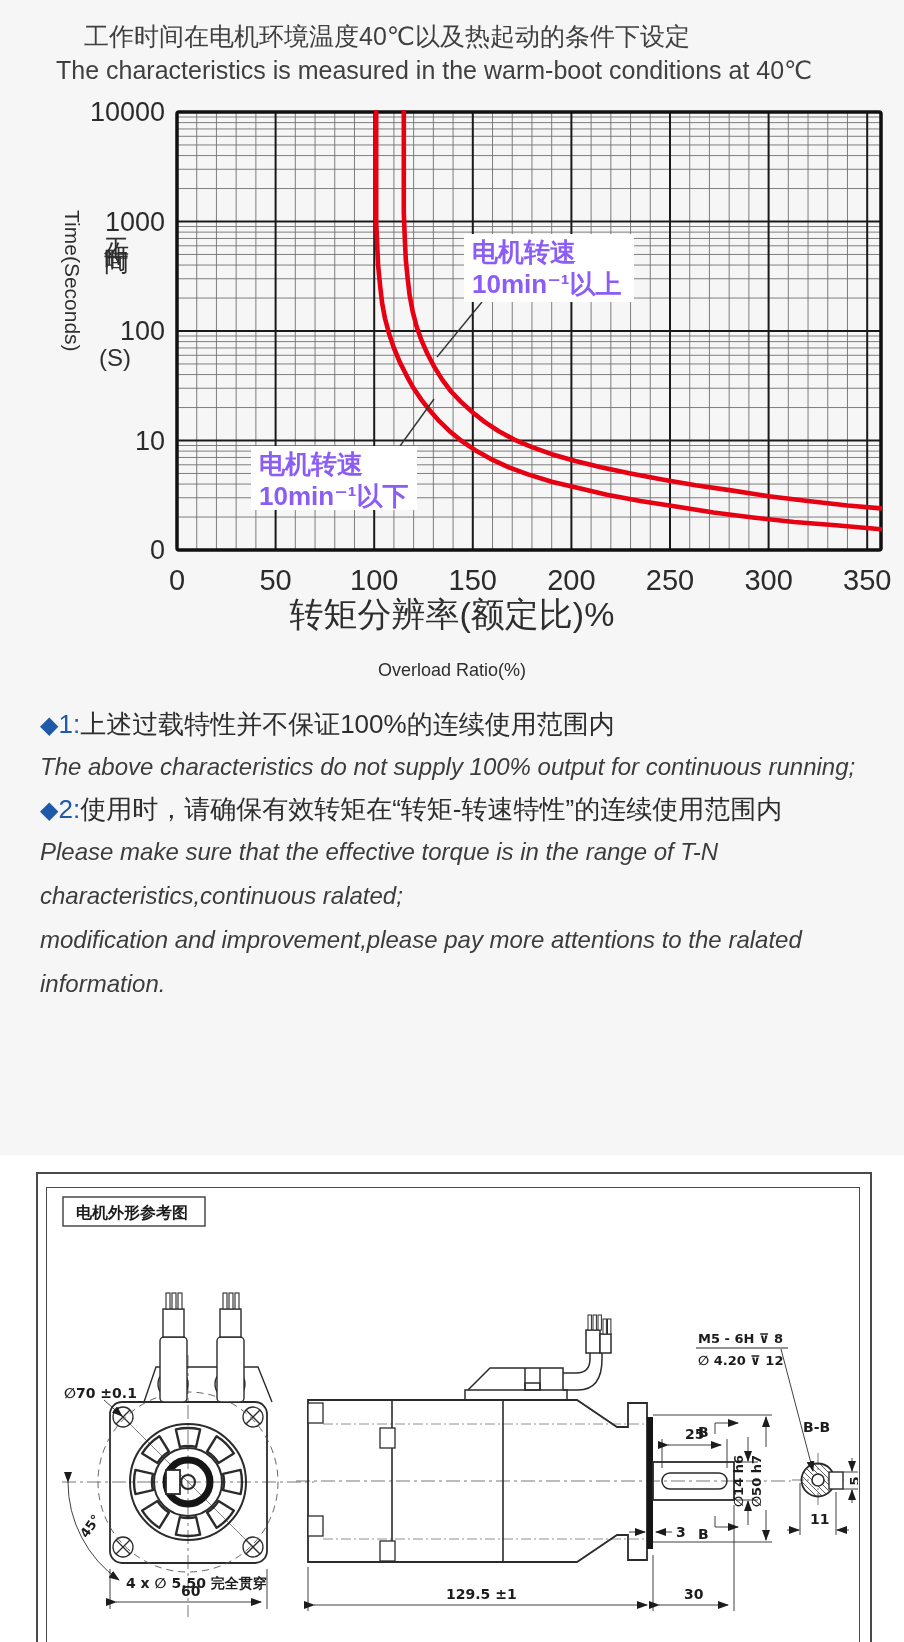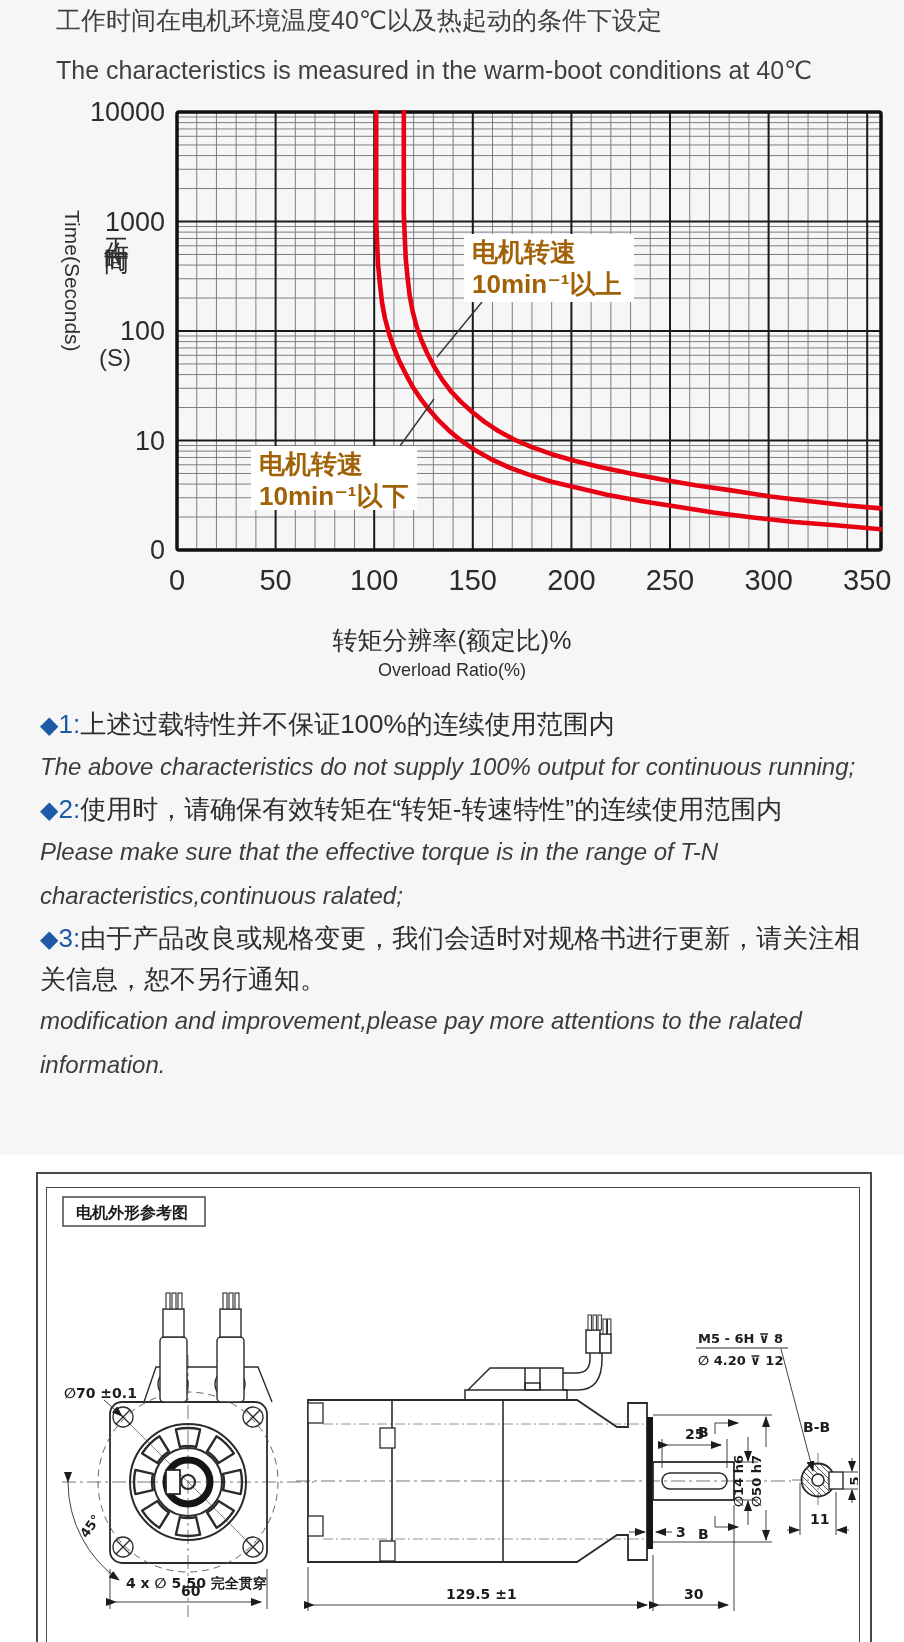--- a/index.html
+++ b/index.html
@@ -3,41 +3,41 @@
 <meta charset="utf-8">
 <style>
   html,body{margin:0;padding:0;}
   body{
     width:904px;height:1642px;position:relative;overflow:hidden;
     background:#f6f6f7;
     font-family:"Liberation Sans","DejaVu Sans",sans-serif;
     color:#3a3a3a;
   }
   .hdr{position:absolute;left:56px;right:10px;font-size:25px;line-height:33px;color:#3f3f3f;}
-  #hdr1{top:4px;}
+  #hdr1{top:20px;margin-left:28px;}
   #hdr2{top:54px;}
 
   
   #chart-wrap{position:absolute;left:0;top:88px;width:904px;height:610px;}
   #chart-svg{position:absolute;left:0;top:0;}
   .anno-box{
-    position:absolute;background:#ffffff;color:#a16207;font-weight:700;
+    position:absolute;background:#ffffff;color:#8b5cf6;font-weight:700;
     font-size:26px;line-height:32px;padding:2px 8px;white-space:nowrap;
   }
   .y-title-cn{
     position:absolute;left:101px;top:130px;writing-mode:vertical-rl;text-orientation:upright;
     font-size:25px;letter-spacing:4px;color:#2e2e2e;
   }
   .y-title-unit{position:absolute;left:99px;top:256px;font-size:24px;color:#2e2e2e;}
   .y-title-en{
     position:absolute;left:60px;top:122px;writing-mode:vertical-rl;
     font-size:21px;color:#2e2e2e;
   }
   .x-title{position:absolute;left:0;width:904px;text-align:center;color:#2e2e2e;}
-  #x-title-cn{top:536px;font-size:25px;text-align:center;}
+  #x-title-cn{top:504px;font-size:34px;text-align:center;}
   #x-title-en{top:572px;font-size:18px;}
 
   
   #notes{position:absolute;left:40px;right:30px;top:704px;}
   .note-cn{font-size:26px;line-height:40px;color:#2d2d2d;}
   .note-en{font-size:24px;line-height:44px;color:#3c3c3c;font-style:italic;}
   .dm{color:#1e5aa8;}
   .diamond{font-size:24px;}
 
   
@@ -173,23 +173,20 @@
     <span class="dm diamond">◆</span><span class="dm">1:</span><span>上述过载特性并不保证100%的连续使用范围内</span>
   </div>
   <div class="note-en">The above characteristics do not supply 100% output for continuous running;</div>
 
   <div class="note-cn">
     <span class="dm diamond">◆</span><span class="dm">2:</span><span>使用时，请确保有效转矩在“转矩-转速特性”的连续使用范围内</span>
   </div>
   <div class="note-en">Please make sure that the effective torque is in the range of T-N</div>
   <div class="note-en">characteristics,continuous ralated;</div>
 
-  <div class="note-cn">
-    <span class="dm diamond">◆</span><span class="dm">3:</span><span>由于产品改良或规格变更，我们会适时对规格书进行更新，请关注相关信息，恕不另行通知。</span>
-  </div>
   <div class="note-en">modification and improvement,please pay more attentions to the ralated</div>
   <div class="note-en">information.</div>
 </div>
 
 <div id="draw-bg"></div>
 <div id="frame-outer"></div>
 <div id="frame-inner"></div>
 
 <svg id="draw-svg" width="812" height="455" viewBox="0 0 812 455">
   <defs>

